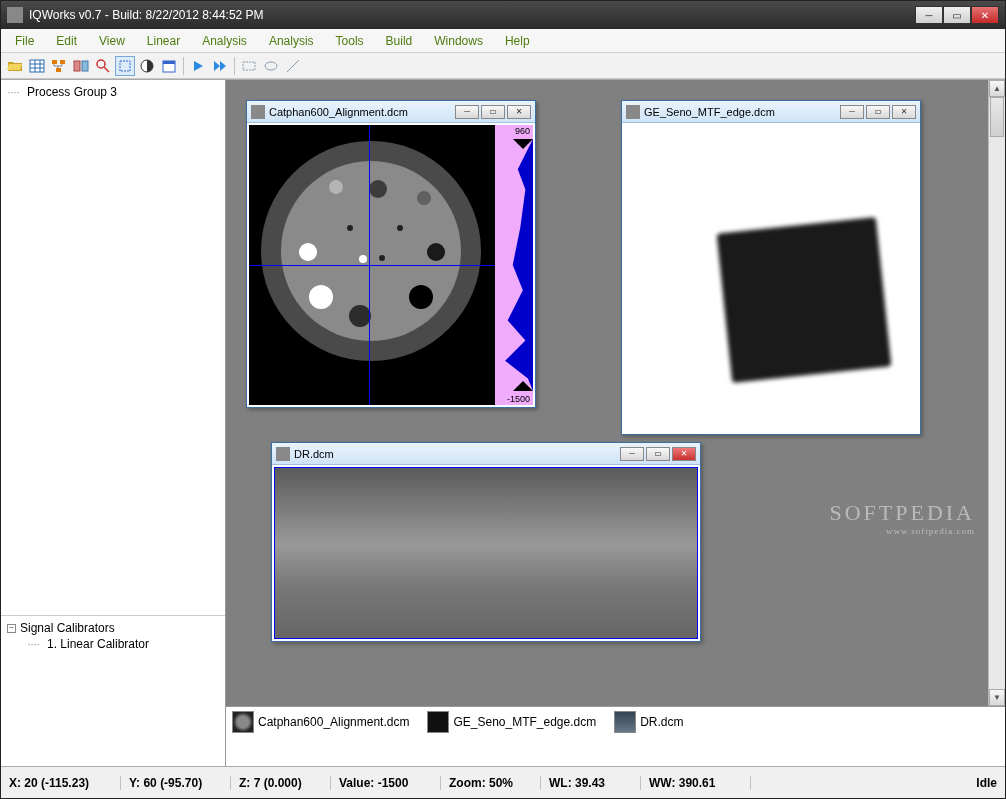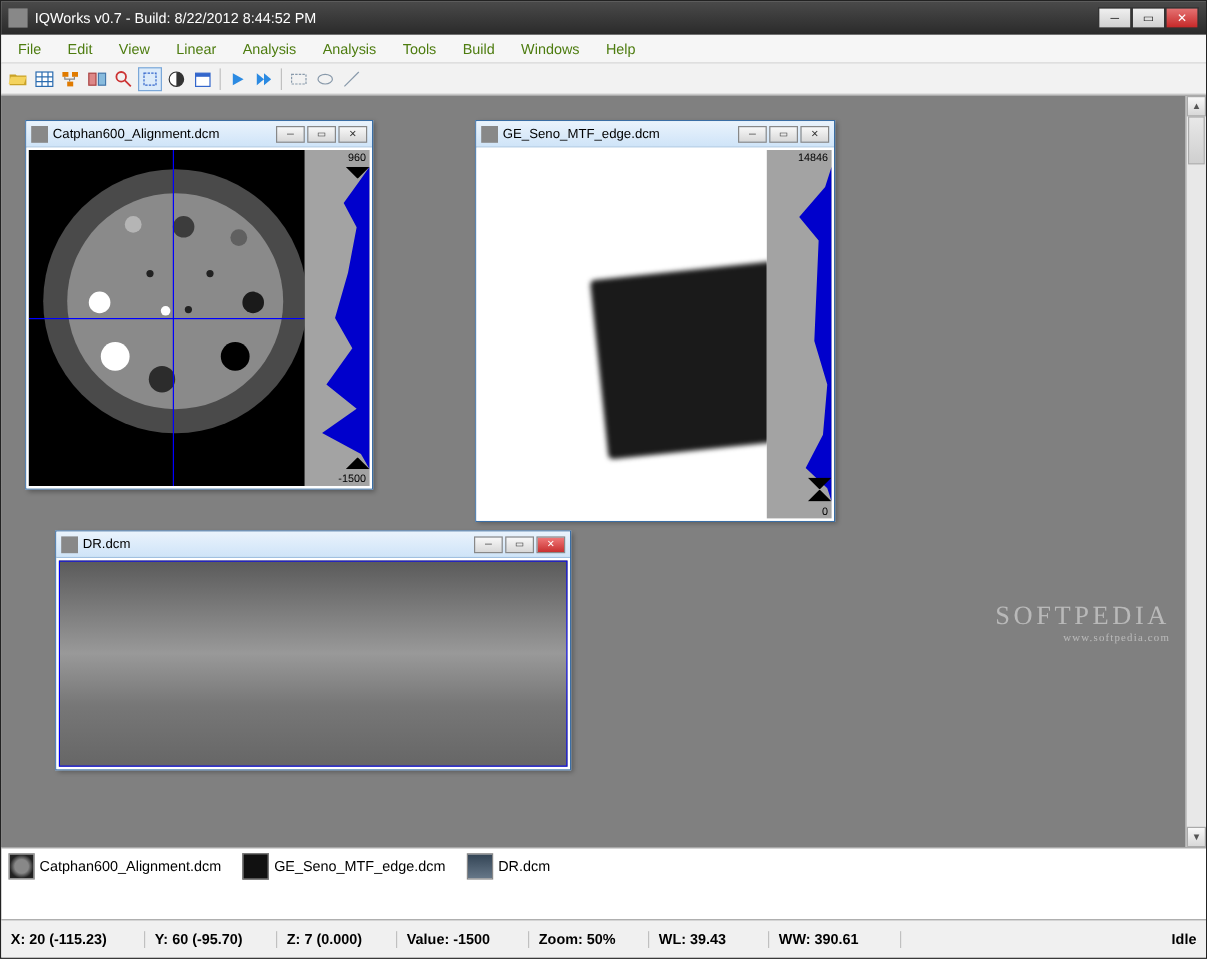--- a/index.html
+++ b/index.html
@@ -34,21 +34,21 @@
 
 .subwin { position: absolute; background: #fff; border: 1px solid #3a6ea5; box-shadow: 2px 2px 4px rgba(0,0,0,0.3); display: flex; flex-direction: column; }
 .sub-title { height: 22px; background: linear-gradient(#eaf3fc,#cfe4f8); border-bottom: 1px solid #a0c0e0; display: flex; align-items: center; padding: 0 4px; }
 .sub-ticon { width: 14px; height: 14px; background: #888; margin-right: 4px; }
 .sub-tlabel { flex: 1; color: #000; font-size: 11px; }
 .sub-btns { display: flex; gap: 2px; }
 .sw-btn { width: 24px; height: 14px; border: 1px solid #888; background: linear-gradient(#f8f8f8,#d8d8d8); display: flex; align-items: center; justify-content: center; font-size: 8px; color: #333; }
 .sw-btn.close { background: linear-gradient(#f07878,#c83030); color: #fff; }
 .sub-content { flex: 1; display: flex; background: #fff; padding: 2px; }
 .img-area { flex: 1; background: #000; position: relative; overflow: hidden; }
-.hist-area { width: 54px; background: #a3a3a3; position: relative; display: flex; flex-direction: column; }
+.hist-area { width: 38px; background: #f0abfc; position: relative; display: flex; flex-direction: column; }
 .hist-label { font-size: 9px; color: #000; text-align: right; padding: 1px 2px; position: absolute; right: 1px; }
 .hist-top { top: 0; }
 .hist-bot { bottom: 0; margin-top: 15px; }
 .hist-bars { flex: 1; margin: 14px 0; position: relative; }
 .hist-arrow { position: absolute; right: 0; width: 20px; height: 10px; background: #000; }
 .hist-arrow.t { top: 14px; clip-path: polygon(0 0, 100% 0, 50% 100%); }
 .hist-arrow.b { bottom: 14px; clip-path: polygon(50% 0, 100% 100%, 0 100%); }
 
 .thumbstrip { height: 60px; background: #fff; border-top: 1px solid #999; display: flex; align-items: flex-start; padding: 4px 6px; gap: 18px; }
 .thumb { display: flex; align-items: center; gap: 4px; }
@@ -170,20 +170,36 @@
       </div>
     <div class="tbicon">
         <svg class="icon" viewBox="0 0 16 16">
           <path stroke="#89a" d="M2 14L14 2"></path>
         </svg>
       </div>
   </div>
 
   <div class="mainarea">
 
+    <div class="leftpanel">
+      <div class="tree-top">
+        <div class="tree-item tree-dots">
+            <span>Process Group 3</span>
+          </div>
+      </div>
+      <div class="tree-bot">
+        <div class="tree-item">
+          <span class="tree-toggle">−</span>
+          <span>Signal Calibrators</span>
+        </div>
+        <div class="tree-item child tree-dots">
+            <span>1. Linear Calibrator</span>
+          </div>
+      </div>
+    </div>
 
     <div class="workspace">
       <div class="mdi">
 
         <div class="subwin" style="left:20px; top:20px; width:290px; height:308px;">
           <div class="sub-title">
             <div class="sub-ticon"></div>
             <div class="sub-tlabel">Catphan600_Alignment.dcm</div>
             <div class="sub-btns">
               <div class="sw-btn">─</div>
@@ -231,31 +247,20 @@
             <div class="sub-btns">
               <div class="sw-btn">─</div>
               <div class="sw-btn">▭</div>
               <div class="sw-btn">✕</div>
             </div>
           </div>
           <div class="sub-content">
             <div class="img-area" style="background:#fff">
               <div style="position:absolute;left:100px;top:100px;width:160px;height:150px;background:#1a1a1a;transform:rotate(-6deg);filter:blur(2px);border-radius:4px;"></div>
             </div>
-            <div class="hist-area">
-              <div class="hist-label hist-top">14846</div>
-              <div class="hist-bars">
-                <svg width="100%" height="100%" preserveAspectRatio="none" viewBox="0 0 30 100">
-                    <path fill="#0000cc" d="M30 0 L27 6 L15 15 L24 22 L22 52 L28 65 L26 80 L18 90 L28 96 L30 100 Z"></path>
-                  </svg>
-              </div>
-              <div class="hist-arrow t" style="top:auto;bottom:24px"></div>
-              <div class="hist-arrow b"></div>
-              <div class="hist-label hist-bot">0</div>
-            </div>
           </div>
         </div>
 
         <div class="subwin" style="left:45px; top:362px; width:430px; height:200px;">
           <div class="sub-title">
             <div class="sub-ticon"></div>
             <div class="sub-tlabel">DR.dcm</div>
             <div class="sub-btns">
               <div class="sw-btn">─</div>
               <div class="sw-btn">▭</div>

